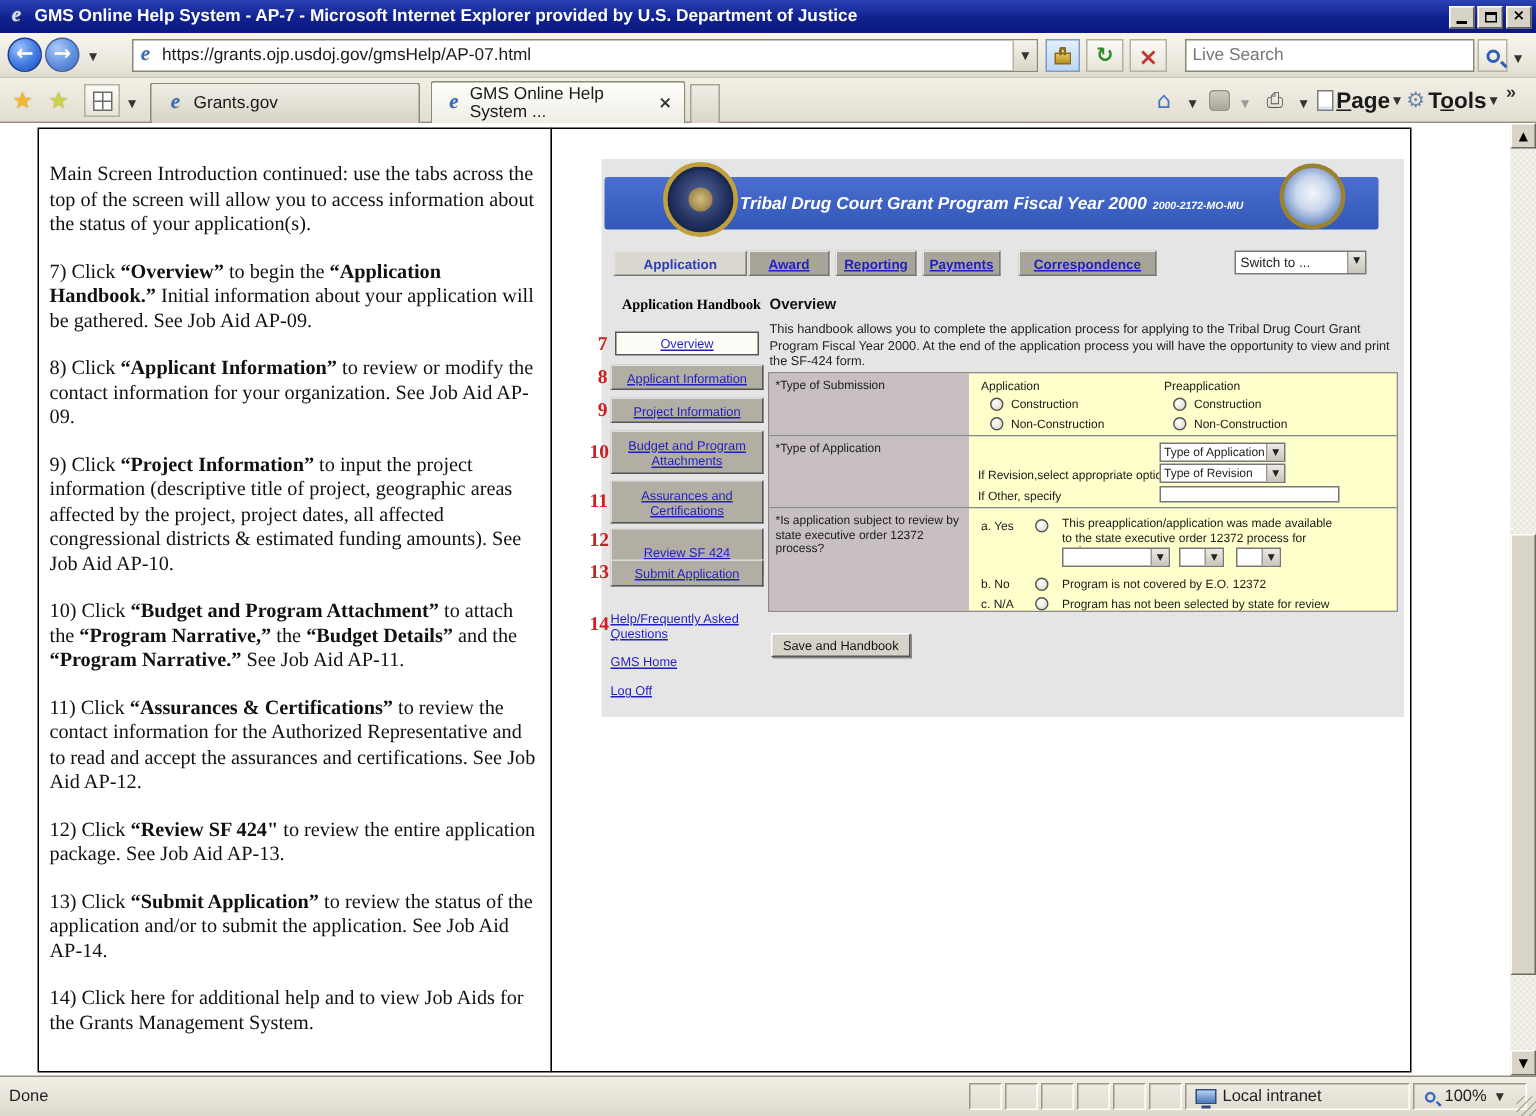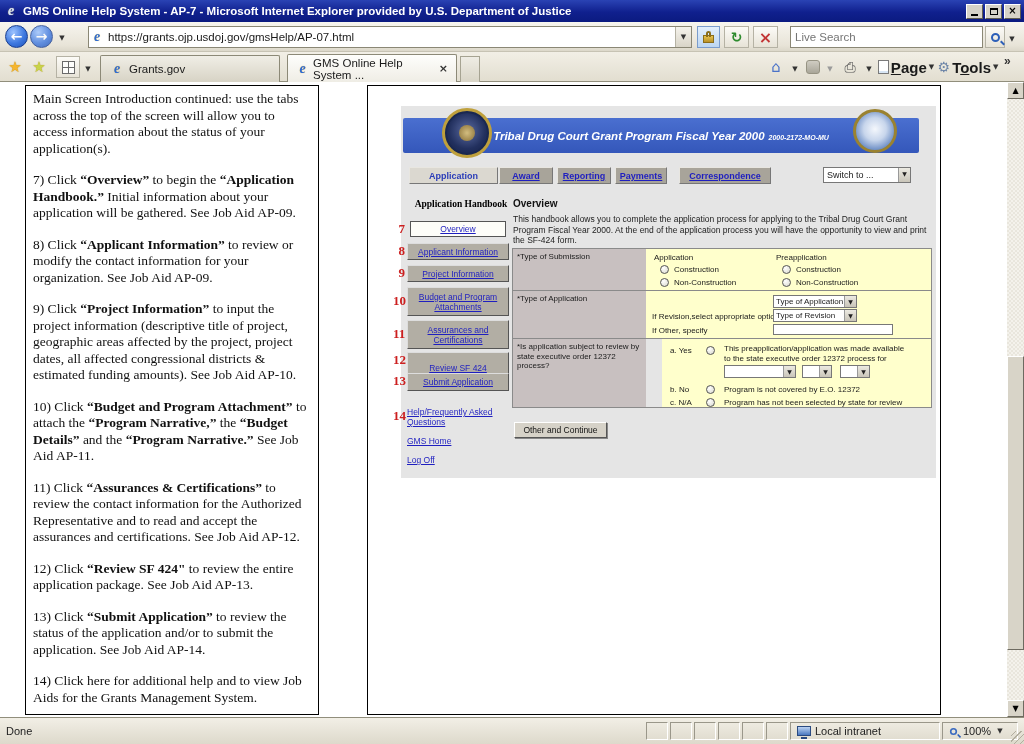--- a/index.html
+++ b/index.html
@@ -102,21 +102,21 @@
   .cmd-label { font-size:15px; color:#1a1a1a; margin:0 2px;font-weight:bold; }
   .house { font:15px/15px "DejaVu Sans", sans-serif; color:#4a72c8; }
   .feed-box { width:14px; height:14px; border-radius:3px; background:linear-gradient(#cfccc2,#a9a699); border:1px solid #969383; }
   .printer { font:14px/14px "DejaVu Sans", sans-serif; color:#555; }
   .page-doc { width:11px; height:14px; background:#fff; border:1px solid #7a7a7a; box-shadow:inset 0 -2px 0 #d8e6f5; }
   .gear { font:14px/14px "DejaVu Sans", sans-serif; color:#6e86a8; }
 
   
   .content { position:absolute; left:0; top:82px; width:1024px; height:635px; background:#fff; }
   .cell { position:absolute; top:3px; height:630px; border:1px solid #000; background:#fff; }
-  .left-cell { left:25px; width:294px; overflow:hidden; padding:5px 7px; }
+  .left-cell { left:25px; width:343px; overflow:hidden; padding:22px 7px; }
   .right-cell { left:367px; width:574px; }
   .doc-p {
     font-family:"Liberation Serif", serif; font-size:13.5px; line-height:16.5px;
     color:#111; margin-bottom:15px;
   }
 
   
   .vscroll { position:absolute; left:1007px; top:0; width:17px; height:635px;
     background:repeating-conic-gradient(#f4f2ec 0% 25%, #e9e6dd 0% 50%) 0 0/4px 4px; }
   .sb-btn {
@@ -179,21 +179,21 @@
   .gms-btn { display:flex; align-items:center; justify-content:center; text-align:center;
     width:100%; height:100%; font-size:8.5px; line-height:10px;
     border:1px solid; border-color:#ddd #555 #555 #ddd; background:#b2aea4; }
   .gms-btn.white { background:#fdfdf8; border:1px solid #555; width:96px; margin-left:3px; }
   .gms-side-link { position:absolute; left:6px; width:102px; font-size:8.5px; line-height:10px; }
   .gms-main-heading { position:absolute; left:112px; top:92px; font-size:10px; font-weight:bold; color:#111; }
   .gms-intro { position:absolute; left:112px; top:108px; width:421px; font-size:8.5px; line-height:10.5px; color:#222; }
 
   .gms-form { position:absolute; left:111px; top:142px; width:420px; border:1px solid #8a8a8a; }
   .frow { display:flex; border-bottom:1px solid #8a8a8a; }
-  .frow:last-child { border-bottom:none;gap:16px; }
+  .frow:last-child { border-bottom:none; }
   .flabel { width:133px; background:#c8c0c0; font-size:8px; line-height:9.5px; color:#1a1a1a; padding:3px 4px; }
   .fcontent { position:relative; flex:1; background:#ffffcc; }
   .ftext { position:absolute; font-size:8px; color:#1a1a1a; line-height:9.5px; }
   .radio { position:absolute; width:9px; height:9px; border:1px solid #555; border-radius:50%;
     background:radial-gradient(circle at 35% 30%, #fff, #d8d8cc); }
   .fake-dd { position:absolute; height:13px; background:#fff; border:1px solid #777;
     display:flex; align-items:center; font-size:8px; color:#222; padding-left:2px; overflow:hidden; }
   .fake-input { position:absolute; height:11px; background:#fff; border:1px solid #777; }
   .save-btn { position:absolute; left:113px; top:316px; width:93px; height:16px;
     background:#d6d2c8; border:1px solid; border-color:#fff #555 #555 #fff;
@@ -445,21 +445,21 @@
               <span class="ftext" style="left:8px; top:46px;">b. No</span>
               <span class="radio" style="left:44px; top:46px;"></span>
               <span class="ftext" style="left:62px; top:46px;text-align:center;">Program is not covered by  E.O. 12372</span>
               <span class="ftext" style="left:8px; top:59px;">c. N/A</span>
               <span class="radio" style="left:44px; top:59px;"></span>
               <span class="ftext" style="left:62px; top:59px;">Program has not been selected by state for review</span>
             </div>
           </div>
         </div>
 
-        <div class="save-btn">Other and Continue</div>
+        <div class="save-btn">Save and Handbook</div>
       </div>
     </div>
 
     <div class="vscroll">
       <div class="sb-btn icon-font" style="top:0;">▲</div>
       <div class="sb-thumb"></div>
       <div class="sb-btn icon-font" style="top:618px;">▼</div>
     </div>
   </div>
 

